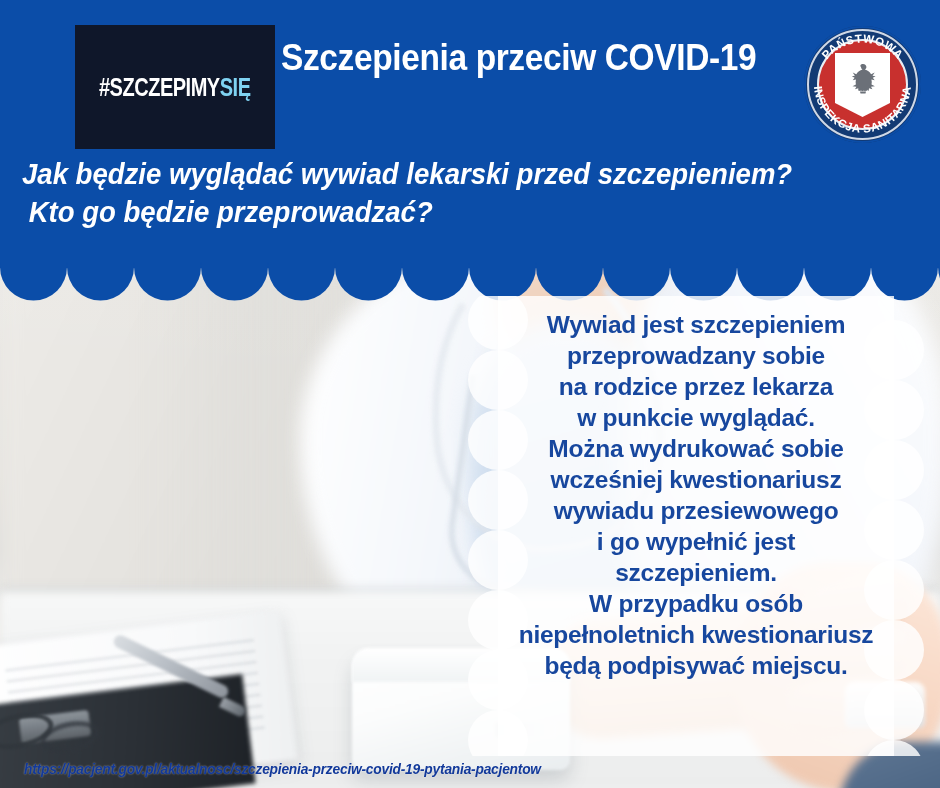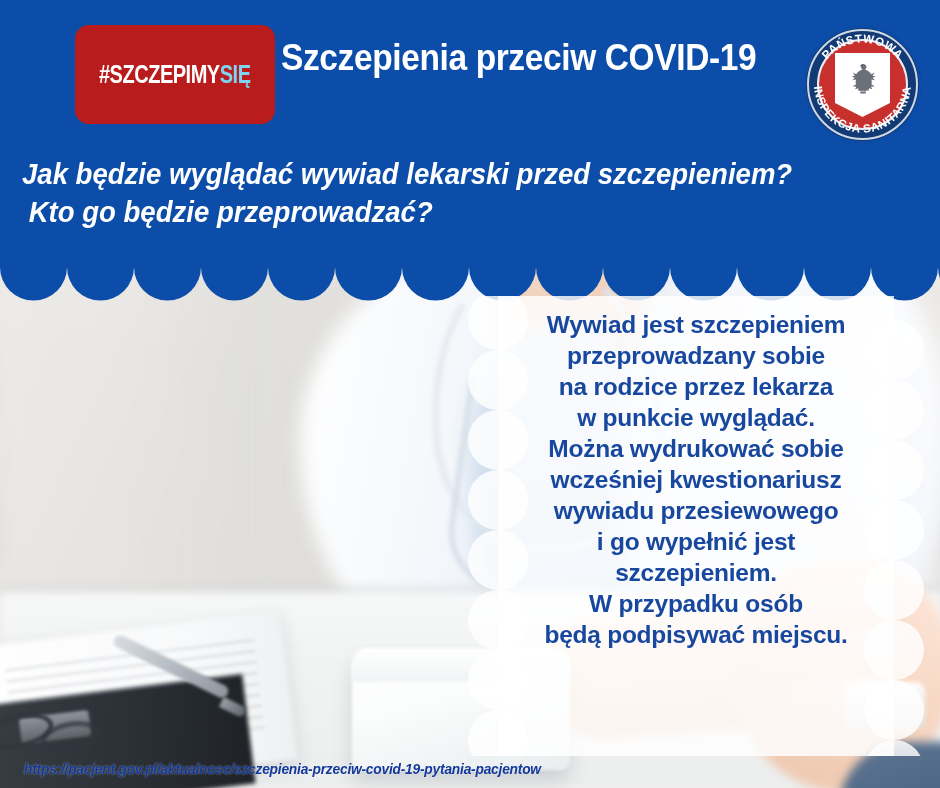--- a/index.html
+++ b/index.html
@@ -217,23 +217,23 @@
     background:linear-gradient(to bottom,rgba(255,255,255,.04),rgba(255,255,255,0) 30%);
   }
 
   
   .header{
     position:absolute;left:0;top:0;width:940px;height:268px;
     background:#0B4DA8;
     z-index:5;
   }
   .hashtag-logo{
-    position:absolute;left:75px;top:25px;width:200px;height:99px;
-    background:#b91c1c;
-    display:flex;align-items:center;justify-content:center;border-radius:14px;
+    position:absolute;left:75px;top:25px;width:200px;height:124px;
+    background:#0f172a;
+    display:flex;align-items:center;justify-content:center;
   }
   .hashtag-logo .ht-txt{
     font-family:"Liberation Sans", sans-serif;
     font-weight:bold;font-size:25px;letter-spacing:-.6px;
     transform:scaleX(.80);
     white-space:nowrap;display:flex;align-items:baseline;
   }
   .ht-a{color:#ffffff;}
   .ht-b{color:#7fd3f2;}
 
@@ -458,19 +458,20 @@
         <span>Wywiad jest szczepieniem</span>
         <span>przeprowadzany sobie</span>
         <span>na rodzice przez lekarza</span>
         <span>w punkcie wyglądać.</span>
         <span>Można wydrukować sobie</span>
         <span>wcześniej kwestionariusz</span>
         <span>wywiadu przesiewowego</span>
         <span>i go wypełnić jest</span>
         <span>szczepieniem.</span>
         <span>W przypadku osób</span>
+        <span>niepełnoletnich kwestionariusz</span>
         <span>będą podpisywać miejscu.</span>
       </div>
   </div>
 
   <div class="url">https://pacjent.gov.pl/aktualnosc/szczepienia-przeciw-covid-19-pytania-pacjentow</div>
 
 </div>
 
 </body></html>

